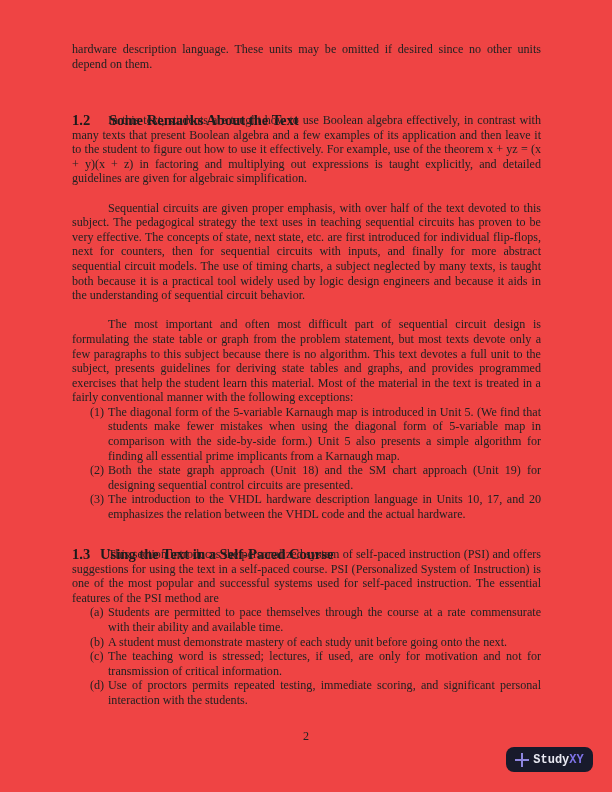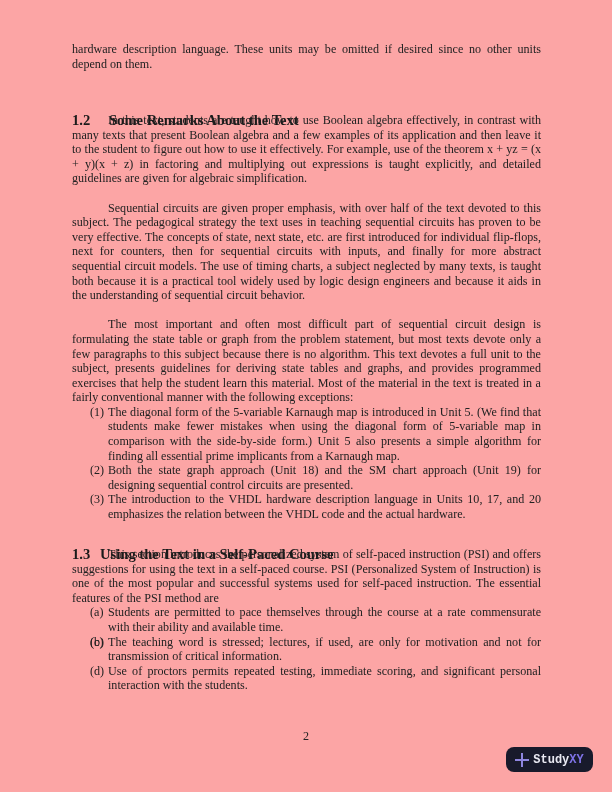--- a/index.html
+++ b/index.html
@@ -1,19 +1,19 @@
 <!DOCTYPE html>
 <html><head>
 <meta charset="utf-8">
 <style>
   html, body { margin: 0; padding: 0; background: #ffffff; }
   body { width: 612px; height: 792px; position: relative; overflow: hidden; }
   .page {
     position: absolute; left: 0; top: 0; width: 612px; height: 792px;
-    background: #fca5a5; color: #222222;
+    background: #ef4444; color: #222222;
     font-family: "Liberation Serif", "DejaVu Serif", serif;
   }
   .text-block {
     position: absolute; left: 72px; width: 469px;
     font-size: 12.1px; line-height: 14.6px; text-align: justify;
   }
   .text-block p { margin: 0; }
   .indent { text-indent: 36px; }
   .heading {
     position: absolute; left: 72px; font-weight: bold; font-size: 14.6px;
@@ -67,21 +67,21 @@
   </div>
 
   <div class="heading" style="top:528px;">
     <span class="num" style="width:28px;">1.3</span><span>Using the Text in a Self-Paced Course</span>
   </div>
 
   <div class="text-block" style="top:547px;">
     <p class="indent">This section introduces the personalized system of self-paced instruction (PSI) and offers suggestions for using the text in a self-paced course. PSI (Personalized System of Instruction) is one of the most popular and successful systems used for self-paced instruction. The essential features of the PSI method are</p>
     <ul class="list">
       <li><span class="marker">(a)</span><span>Students are permitted to pace themselves through the course at a rate commensurate with their ability and available time.</span></li>
-      <li><span class="marker">(b)</span></li>
+      <li><span class="marker">(b)</span><span>A student must demonstrate mastery of each study unit before going onto the next.</span></li>
       <li><span class="marker">(c)</span><span>The teaching word is stressed; lectures, if used, are only for motivation and not for transmission of critical information.</span></li>
       <li><span class="marker">(d)</span><span>Use of proctors permits repeated testing, immediate scoring, and significant personal interaction with the students.</span></li>
     </ul>
   </div>
 
   <div class="page-number">2</div>
 
   <div class="badge">
     <span class="plus"></span>
     <span><span>Study</span><span class="accent">XY</span></span>

